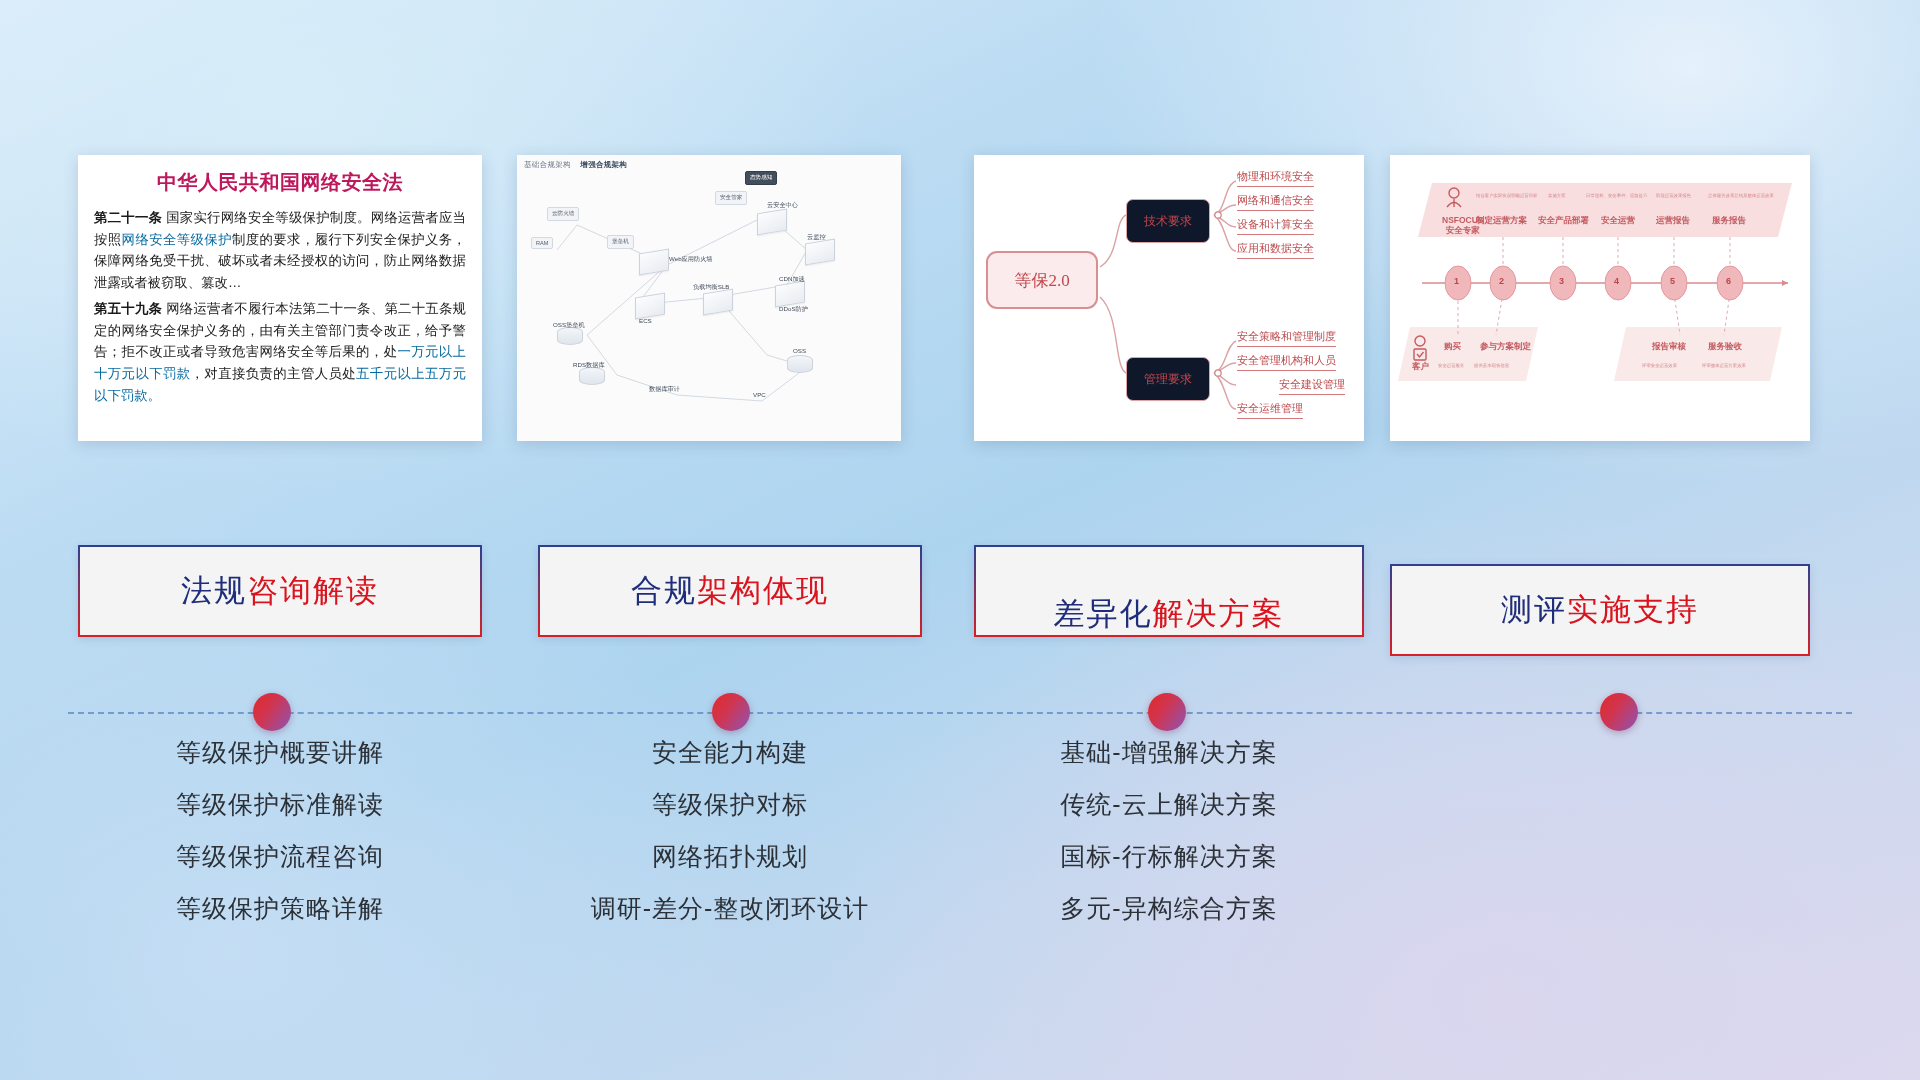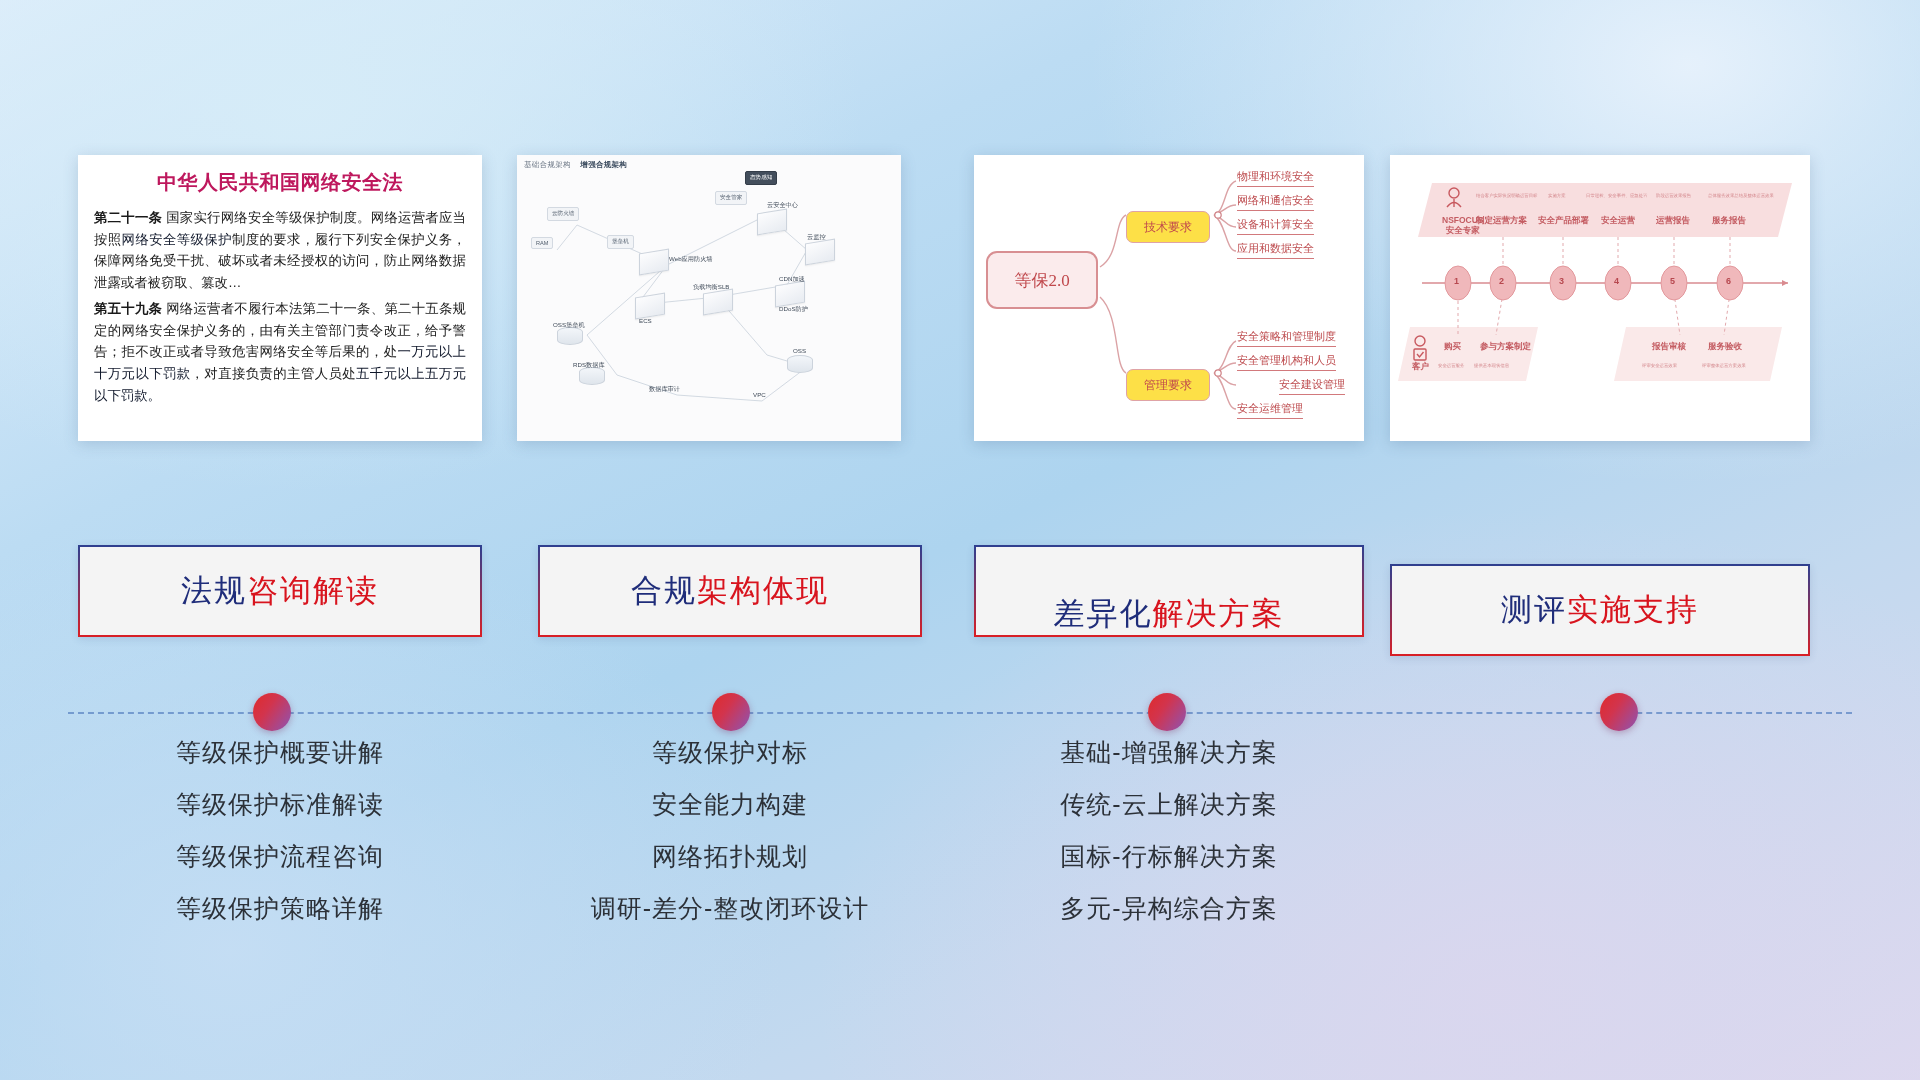--- a/index.html
+++ b/index.html
@@ -32,21 +32,21 @@
   .law { padding: 14px 16px 10px 16px; }
   .law h3 {
     text-align: center; font-size: 20px; font-weight: 700; color: #be185d;
     letter-spacing: .5px; margin-bottom: 11px;
   }
   .law p {
     font-size: 13.4px; line-height: 1.62; color: #1a1a1a; text-align: justify;
     margin-bottom: 4px;
   }
   .law b { font-weight: 700; }
-  .law .red { color: #0f172a; }
+  .law .red { color: #0369a1; }
 
   
   .arch { position: relative; width: 100%; height: 100%; background: #fbfbfc; }
   .arch .hdr { position: absolute; top: 5px; left: 7px; font-size: 7.5px; color: #6b7684; letter-spacing: .3px; }
   .arch .hdr .em { color: #3b4b5e; font-weight: 700; }
   .arch .node {
     position: absolute; font-size: 6.2px; color: #3f4a58; text-align: center;
     line-height: 1.25; white-space: nowrap;
   }
   .arch .chip {
@@ -69,24 +69,24 @@
 
   
   .mind { position: relative; width: 100%; height: 100%; background: #fff; }
   .mind .root {
     position: absolute; left: 12px; top: 96px; width: 112px; height: 58px;
     border: 2.2px solid #d88f92; border-radius: 11px;
     background: #fbebec; display: flex; align-items: center; justify-content: center;
     font-size: 17px; color: #c0484c; font-family: "Liberation Serif", serif;
   }
   .mind .branch {
-    position: absolute; width: 84px; height: 32px;
-    border: 1.6px solid #dfa3a6; border-radius: 7px; background: #fde047;
+    position: absolute; width: 84px; height: 44px;
+    border: 1.6px solid #dfa3a6; border-radius: 7px; background: #0f172a;
     display: flex; align-items: center; justify-content: center;
-    font-size: 12px; color: #c0484c; font-family: "Liberation Serif", serif; margin-top: 12px;
+    font-size: 12px; color: #c0484c; font-family: "Liberation Serif", serif;
   }
   .mind .branch.b1 { left: 152px; top: 44px; }
   .mind .branch.b2 { left: 152px; top: 202px; }
   .mind .leaf {
     position: absolute; font-size: 11px; color: #bd4a4d; font-family: "Liberation Serif", serif;
     white-space: nowrap; padding-bottom: 2px; border-bottom: 1.6px solid #d2797c;
   }
   .mind svg { position: absolute; inset: 0; }
 
   
@@ -349,22 +349,22 @@
   </div>
 
   <div class="lists">
     <div class="col l1">
       <div class="item">等级保护概要讲解</div>
       <div class="item">等级保护标准解读</div>
       <div class="item">等级保护流程咨询</div>
       <div class="item">等级保护策略详解</div>
     </div>
     <div class="col l2">
+      <div class="item">安全能力构建</div>
       <div class="item">等级保护对标</div>
-      <div class="item">安全能力构建</div>
       <div class="item">网络拓扑规划</div>
       <div class="item">调研-差分-整改闭环设计</div>
     </div>
     <div class="col l3">
       <div class="item">基础-增强解决方案</div>
       <div class="item">传统-云上解决方案</div>
       <div class="item">国标-行标解决方案</div>
       <div class="item">多元-异构综合方案</div>
     </div>
 

